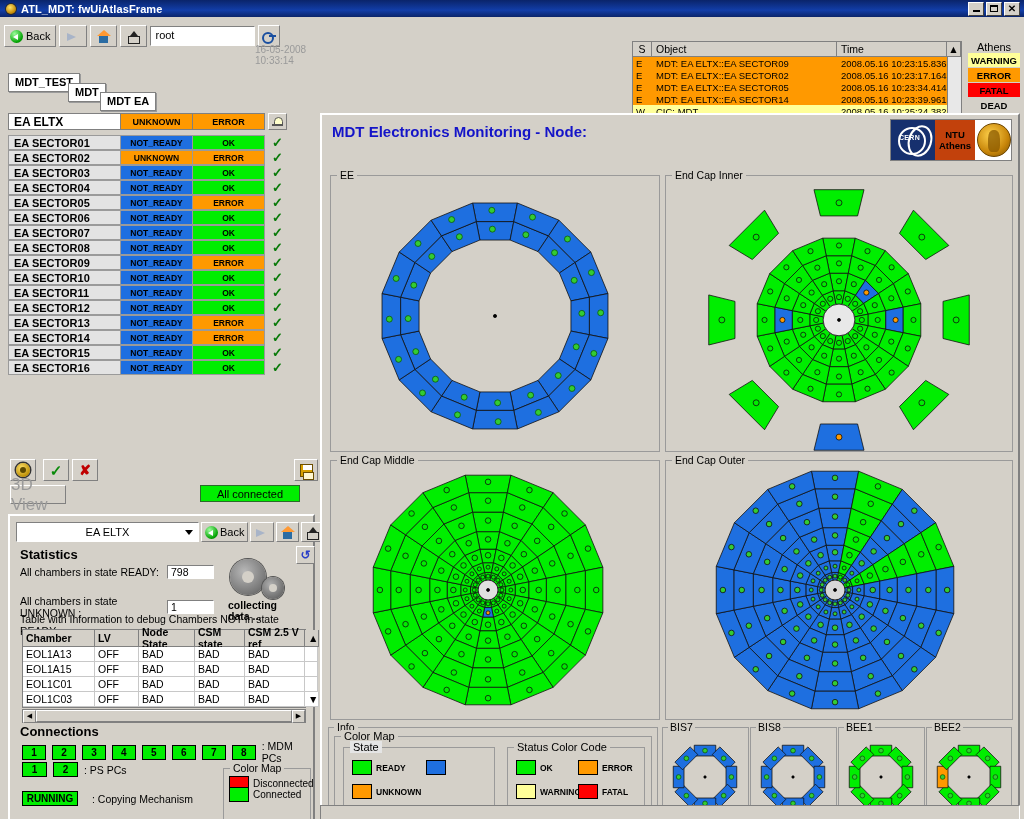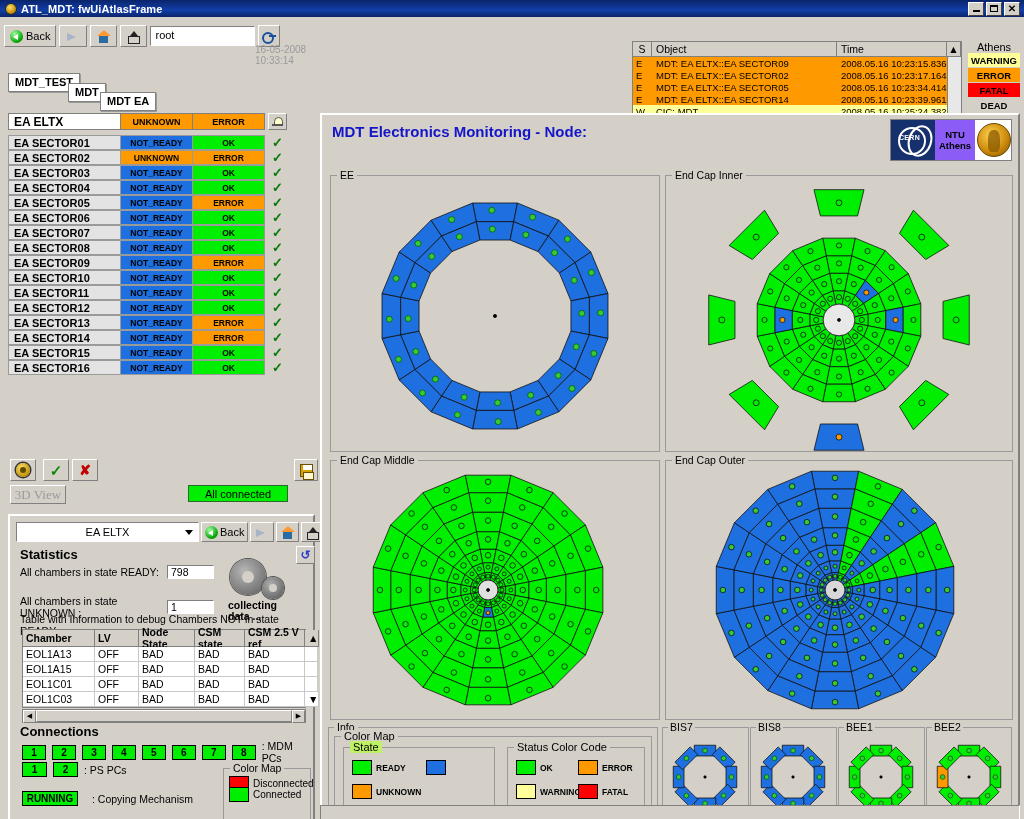--- a/index.html
+++ b/index.html
@@ -122,28 +122,28 @@
     border:1px solid; border-color:#fff #808080 #808080 #fff;
     display:flex; align-items:center; justify-content:center; }
   .gear-icon{width:14px;height:14px;border-radius:50%;
     background:radial-gradient(circle at 40% 35%,#ffe169,#b98b00 75%,#6b4e00);
     box-shadow:0 0 0 1.5px #333; position:relative;}
   .gear-icon::after{content:"";position:absolute;left:4px;top:4px;width:6px;height:6px;border-radius:50%;background:#5e4a00;}
   .tick-icon{color:#0a8a0a;font-size:15px;font-weight:bold;line-height:1;}
   .xtick-icon{color:#c00000;font-size:14px;font-weight:bold;line-height:1;}
   #btn3d { position:absolute; left:0; top:26px; width:56px; height:19px;
     background:#d4d0c8; border:1px solid; border-color:#fff #808080 #808080 #fff;
-    color:#9a9a9a; font-size:13px; display:flex; align-items:center; justify-content:center;font-family:Liberation Serif, serif;}
+    color:#9a9a9a; font-size:17px; display:flex; align-items:center; justify-content:center;}
   #savebtn { position:absolute; left:284px; top:0; width:24px; height:22px; background:#d4d0c8;
     border:1px solid; border-color:#fff #808080 #808080 #fff;
     display:flex; align-items:center; justify-content:center;}
   .disk-icon{width:13px;height:13px;background:#d8a000;border:1px solid #6b4e00;position:relative;}
   .disk-icon::before{content:"";position:absolute;left:2px;top:0;width:9px;height:5px;background:#fff;}
   .disk-icon::after{content:"";position:absolute;left:2px;top:7px;width:9px;height:6px;background:#fff7d0;border:1px solid #6b4e00;}
-  #allconn { position:absolute; left:188px; top:468px; width:100px; height:17px;
+  #allconn { position:absolute; left:200px; top:468px; width:100px; height:17px;
     background:#00ee00; border:1px solid #2a6a2a; display:flex; align-items:center;
     justify-content:center; font-size:11px; color:#000; }
 
   
   #statpanel { position:absolute; left:8px; top:497px; width:307px; height:316px;
     background:#d4d0c8; border:2px solid; border-color:#fff #808080 #808080 #fff; }
   #statnav { position:absolute; left:6px; top:6px; width:295px; height:20px; display:flex; gap:2px; }
   #statselect { flex:0 0 183px; height:20px; background:#fff; border:1px solid;
     border-color:#808080 #fff #fff #808080; display:flex; align-items:center; justify-content:center;
     position:relative; font-size:11px; }
@@ -220,21 +220,21 @@
   #maintitle { position:absolute; left:10px; top:8px; font-size:15px; font-weight:bold; color:#1414c8; }
   #logos { position:absolute; right:6px; top:4px; width:122px; height:42px;
     border:1px solid #808080; display:flex; background:#fff; overflow:hidden; }
   #cernlogo { flex:0 0 44px; background:#16306e; position:relative; }
   #cernlogo .ring { position:absolute; left:7px; top:7px; width:28px; height:28px;
     border:2px solid #fff; border-radius:50%; }
   #cernlogo .ring2 { position:absolute; left:17px; top:5px; width:24px; height:32px;
     border:2px solid #fff; border-radius:50%; transform:rotate(18deg); }
   #cernlogo .ctext { position:absolute; left:8px; top:14px; color:#fff; font-size:7px; font-weight:bold; letter-spacing:0.3px;}
   #ntutext { flex:0 0 40px; display:flex; flex-direction:column; align-items:center;
-    justify-content:center; font-size:9.5px; font-weight:bold; color:#000; line-height:11px; background:#8b5cf6; }
+    justify-content:center; font-size:9.5px; font-weight:bold; color:#000; line-height:11px; background:#c2410c; }
   #ntuseal { flex:0 0 38px; background:#fff; display:flex; align-items:center; justify-content:center;}
   #ntuseal .seal { width:34px; height:34px; border-radius:50%;
     background:radial-gradient(circle at 40% 35%, #ffd24d, #c8860a 60%, #7a4f00);
     border:1px solid #6b4400; position:relative; }
   #ntuseal .seal::after{content:"";position:absolute;left:10px;top:6px;width:12px;height:22px;
     background:#8a5a00;border-radius:40% 40% 30% 30%;opacity:0.75;}
 
   
   .wheelgroup { position:absolute; border:1px solid #9a9a9a; background:#d4d0c8; }
   .wheelgroup > .gtitle { position:absolute; left:6px; top:-7px; background:#d4d0c8;
@@ -245,21 +245,21 @@
   #wgECO { left:343px; top:345px; width:348px; height:260px; }
   .wheelgroup svg { position:absolute; left:0; top:0; width:100%; height:100%; }
 
   
   #infogroup { position:absolute; left:6px; top:612px; width:330px; height:92px;
     border:1px solid #9a9a9a; }
   #infogroup > .gtitle { position:absolute; left:5px; top:-7px; background:#d4d0c8; padding:0 3px; font-size:10.5px;}
   #cmgroup { position:absolute; left:5px; top:8px; width:318px; height:78px; border:1px solid #9a9a9a; }
   #cmgroup > .gtitle { position:absolute; left:6px; top:-7px; background:#d4d0c8; padding:0 3px; font-size:11px;}
   #stategroup { position:absolute; left:8px; top:10px; width:152px; height:60px; border:1px solid #9a9a9a; }
-  #stategroup > .gtitle { position:absolute; left:6px; top:-7px; background:#bef264; padding:0 3px; font-size:11px;}
+  #stategroup > .gtitle { position:absolute; left:6px; top:-7px; background:#e5e5e5; padding:0 3px; font-size:11px;}
   #sccgroup { position:absolute; left:172px; top:10px; width:138px; height:60px; border:1px solid #9a9a9a; }
   #sccgroup > .gtitle { position:absolute; left:6px; top:-7px; background:#d4d0c8; padding:0 3px; font-size:11px;}
   .legrow { position:absolute; display:flex; align-items:center; gap:4px; font-size:8.5px; font-weight:bold;}
 
   
   .smallgroup { position:absolute; top:612px; height:92px; border:1px solid #9a9a9a; }
   .smallgroup > .gtitle { position:absolute; left:5px; top:-7px; background:#d4d0c8; padding:0 2px; font-size:10.5px;}
   #sgBIS7 { left:340px; width:87px; }
   #sgBIS8 { left:428px; width:87px; }
   #sgBEE1 { left:516px; width:87px; }

